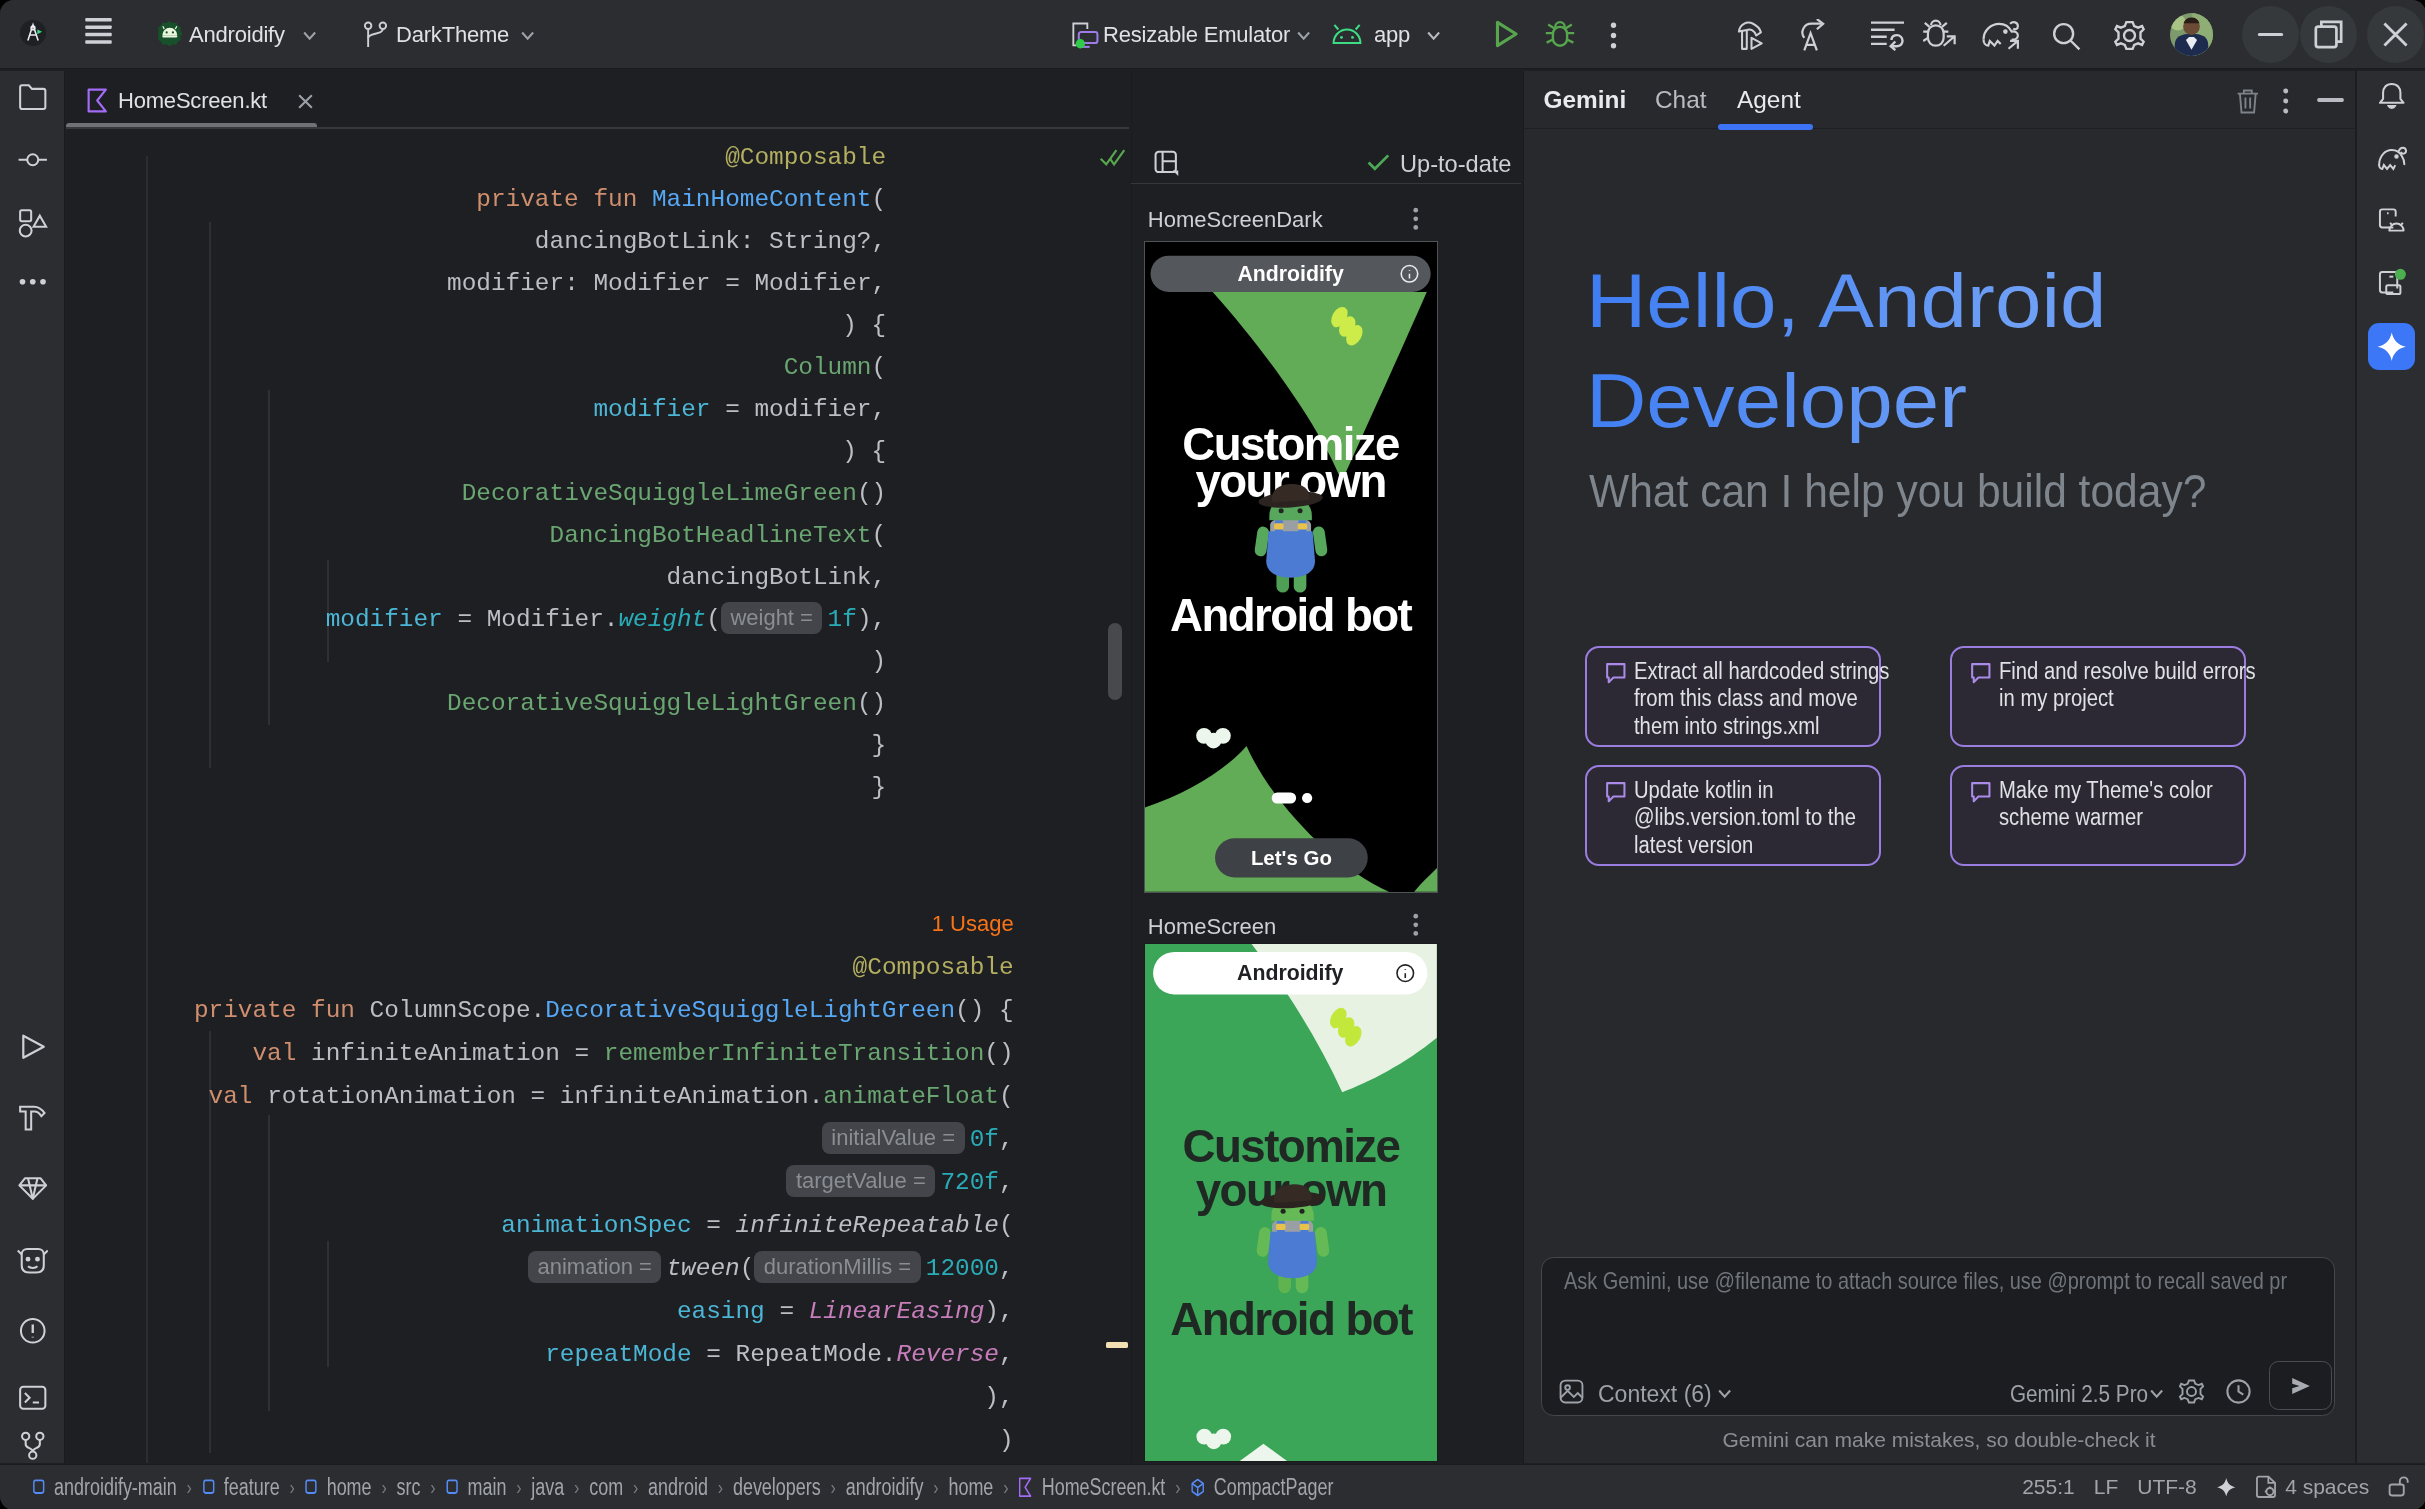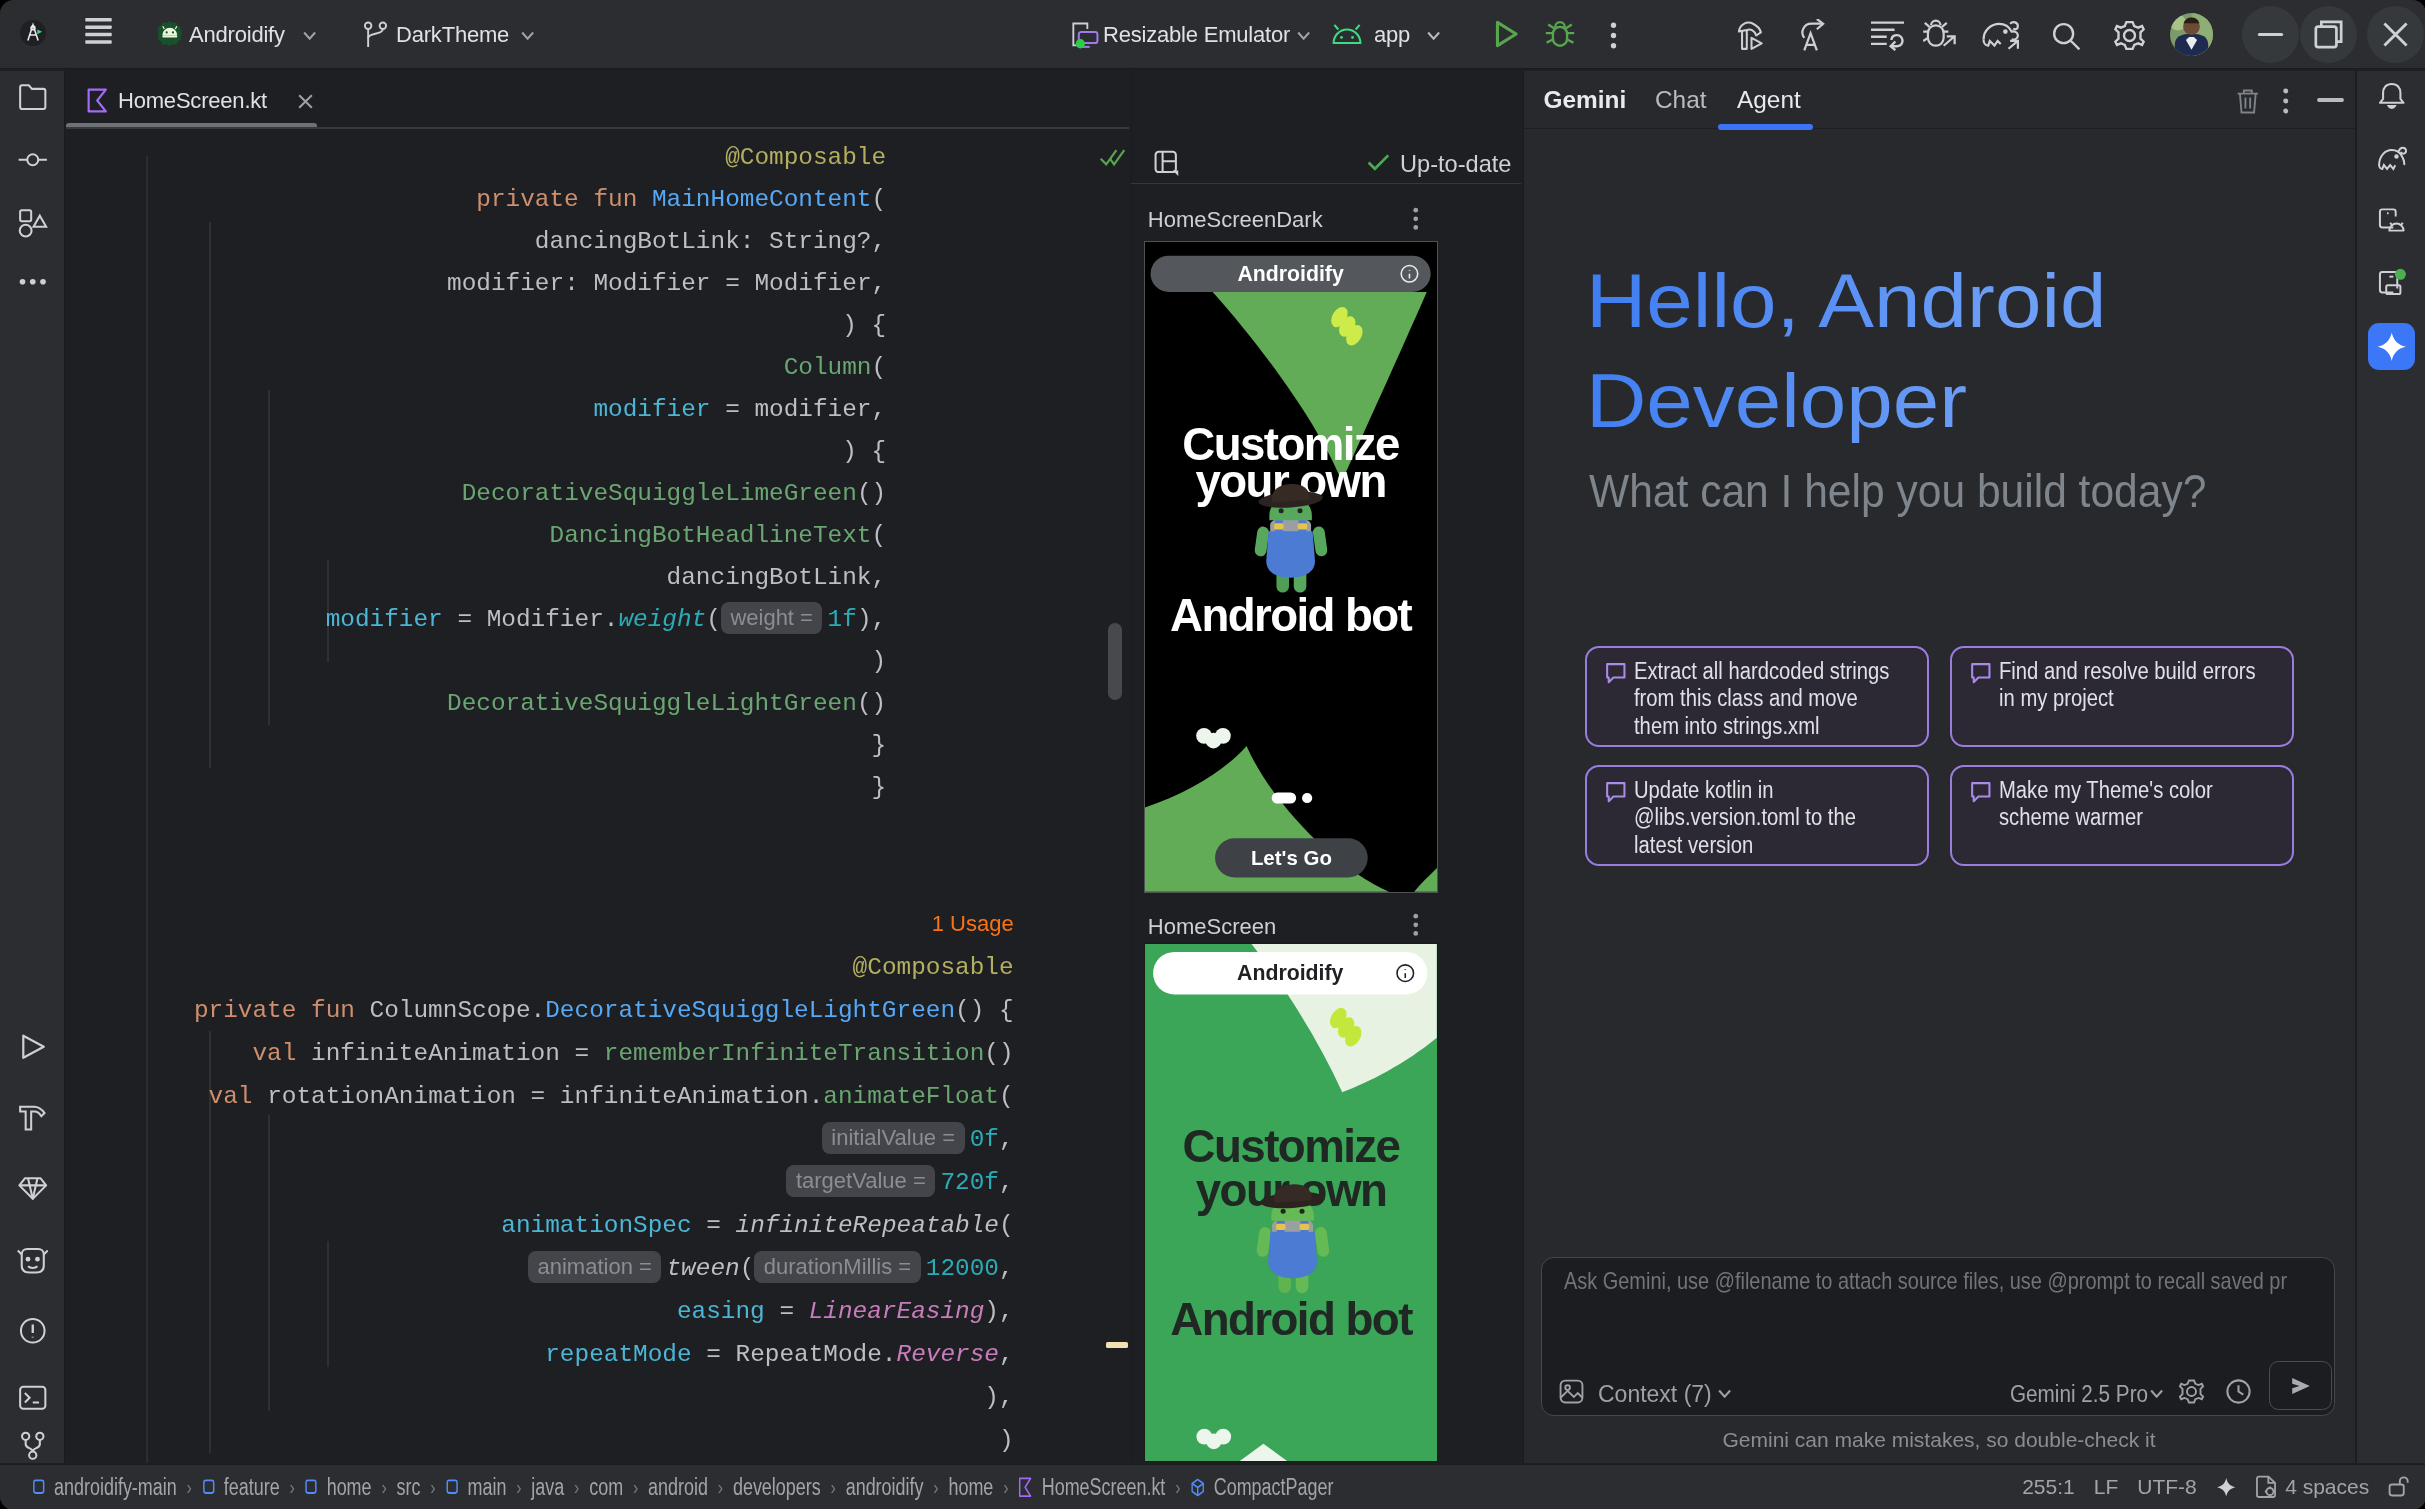--- a/index.html
+++ b/index.html
@@ -43,21 +43,21 @@
 
 #preview { position:absolute; left:1131px; top:71px; width:390px; height:1392px; background:#1E1F22; border-left:1.6px solid #1A1B1D; }
 #prevhead { position:absolute; left:1131px; top:130px; width:390px; height:54px; border-bottom:1.6px solid #35373A; }
 .plabel { position:absolute; font-size:22px; color:#CED0D6; }
 
 #gemini { position:absolute; left:1523px; top:71px; width:832px; height:1392px; background:#27292C; border-left:1.6px solid #1A1B1D; }
 #gtabs { position:absolute; left:1523px; top:71px; width:832px; height:58px; border-bottom:1.6px solid #1E1F22; }
 .gtab { position:absolute; top:0; height:58px; line-height:58px; font-size:24.4px; }
 #hello { position:absolute; left:1586px; top:251px; width:709px; font-size:76px; line-height:100px; font-weight:400; letter-spacing:0; transform:scaleX(1.1); transform-origin:0 0; background:linear-gradient(100deg,#3D7CF2 0%, #6FA0F6 55%, #4F89F4 100%); -webkit-background-clip:text; background-clip:text; color:transparent; }
 #whatcan { position:absolute; left:1589px; top:464px; font-size:46px; color:#7E858C; transform:scaleX(0.925); transform-origin:0 0; white-space:nowrap; }
-.card { position:absolute; width:344px; height:101px; border:2.4px solid #9B7CDF; border-radius:14px; background:#2C2935; color:#DFE1E5; font-size:23px; line-height:27.6px; }
+.card { position:absolute; width:296px; height:101px; border:2.4px solid #9B7CDF; border-radius:14px; background:#2C2935; color:#DFE1E5; font-size:23px; line-height:27.6px; }
 .card .ctext { position:absolute; left:47px; top:9.5px; width:331px; transform:scaleX(0.88); transform-origin:0 0; white-space:nowrap; }
 .card svg { position:absolute; left:17.3px; top:13.4px; }
 #askbox { position:absolute; left:1541px; top:1257px; width:794px; height:159px; border:1.6px solid #45474C; border-radius:12.6px; background:#1B1D20; }
 #askph { position:absolute; left:1564px; top:1268px; width:894px; font-size:23.6px; color:#70757B; white-space:nowrap; overflow:hidden; transform:scaleX(0.845); transform-origin:0 0; }
 .askrow { position:absolute; font-size:23px; color:#9DA2A8; }
 #sendbtn { position:absolute; left:2269px; top:1361px; width:63px; height:49px; border:1.6px solid #4A4D52; border-radius:9.5px; }
 #disclaimer { position:absolute; left:1523px; top:1428px; width:832px; text-align:center; font-size:21px; color:#8A8E94; }
 
 #phone1 { position:absolute; left:1145px; top:242px; width:292px; height:650px; background:#000; outline:1.6px solid #505356; }
 #phone2 { position:absolute; left:1145px; top:944px; width:292px; height:517px; background:#3BA558; outline:1.6px solid #1A1B1D; }
@@ -616,21 +616,21 @@
   </div>
   <div id="askbox"></div>
   <div id="askph">Ask Gemini, use @filename to attach source files, use @prompt to recall saved pr</div>
   <svg class="abs" style="left:1559px;top:1379px" width="25" height="25" viewBox="0 0 32 32">
       <g stroke="#9DA2A8" stroke-width="2.4" fill="none">
         <rect x="2" y="2" width="28" height="28" rx="6"></rect>
         <circle cx="11" cy="11" r="3"></circle>
         <path d="M2 24 L11 15 L19 23 L24 18 L30 24"></path>
       </g>
     </svg>
-  <div class="askrow" style="left:1598px;top:1381px">Context (7)</div>
+  <div class="askrow" style="left:1598px;top:1381px">Context (6)</div>
   <svg class="chev" style="left:1716px;top:1385px" width="15.8" height="15.8" viewBox="0 0 22 22">
       <path d="M4 7 L11 15 L18 7" stroke="#9DA2A8" stroke-width="2.6" fill="none"></path>
     </svg>
   <div class="askrow" style="left:2010px;top:1381px;transform:scaleX(0.9);transform-origin:0 0">Gemini 2.5 Pro</div>
   <svg class="chev" style="left:2148px;top:1385px" width="15.8" height="15.8" viewBox="0 0 22 22">
       <path d="M4 7 L11 15 L18 7" stroke="#9DA2A8" stroke-width="2.6" fill="none"></path>
     </svg>
   <svg class="abs" style="left:2178px;top:1378px" width="27" height="27" viewBox="0 0 42 42">
       <g stroke="#9DA2A8" stroke-width="3" fill="none">
         <path d="M21 4 L25 4 L27 9 L32 11 L37 9 L39 13 L35 17 L35 25 L39 29 L37 33 L32 31 L27 33 L25 38 L21 38 L17 38 L15 33 L10 31 L5 33 L3 29 L7 25 L7 17 L3 13 L5 9 L10 11 L15 9 L17 4 Z"></path>

